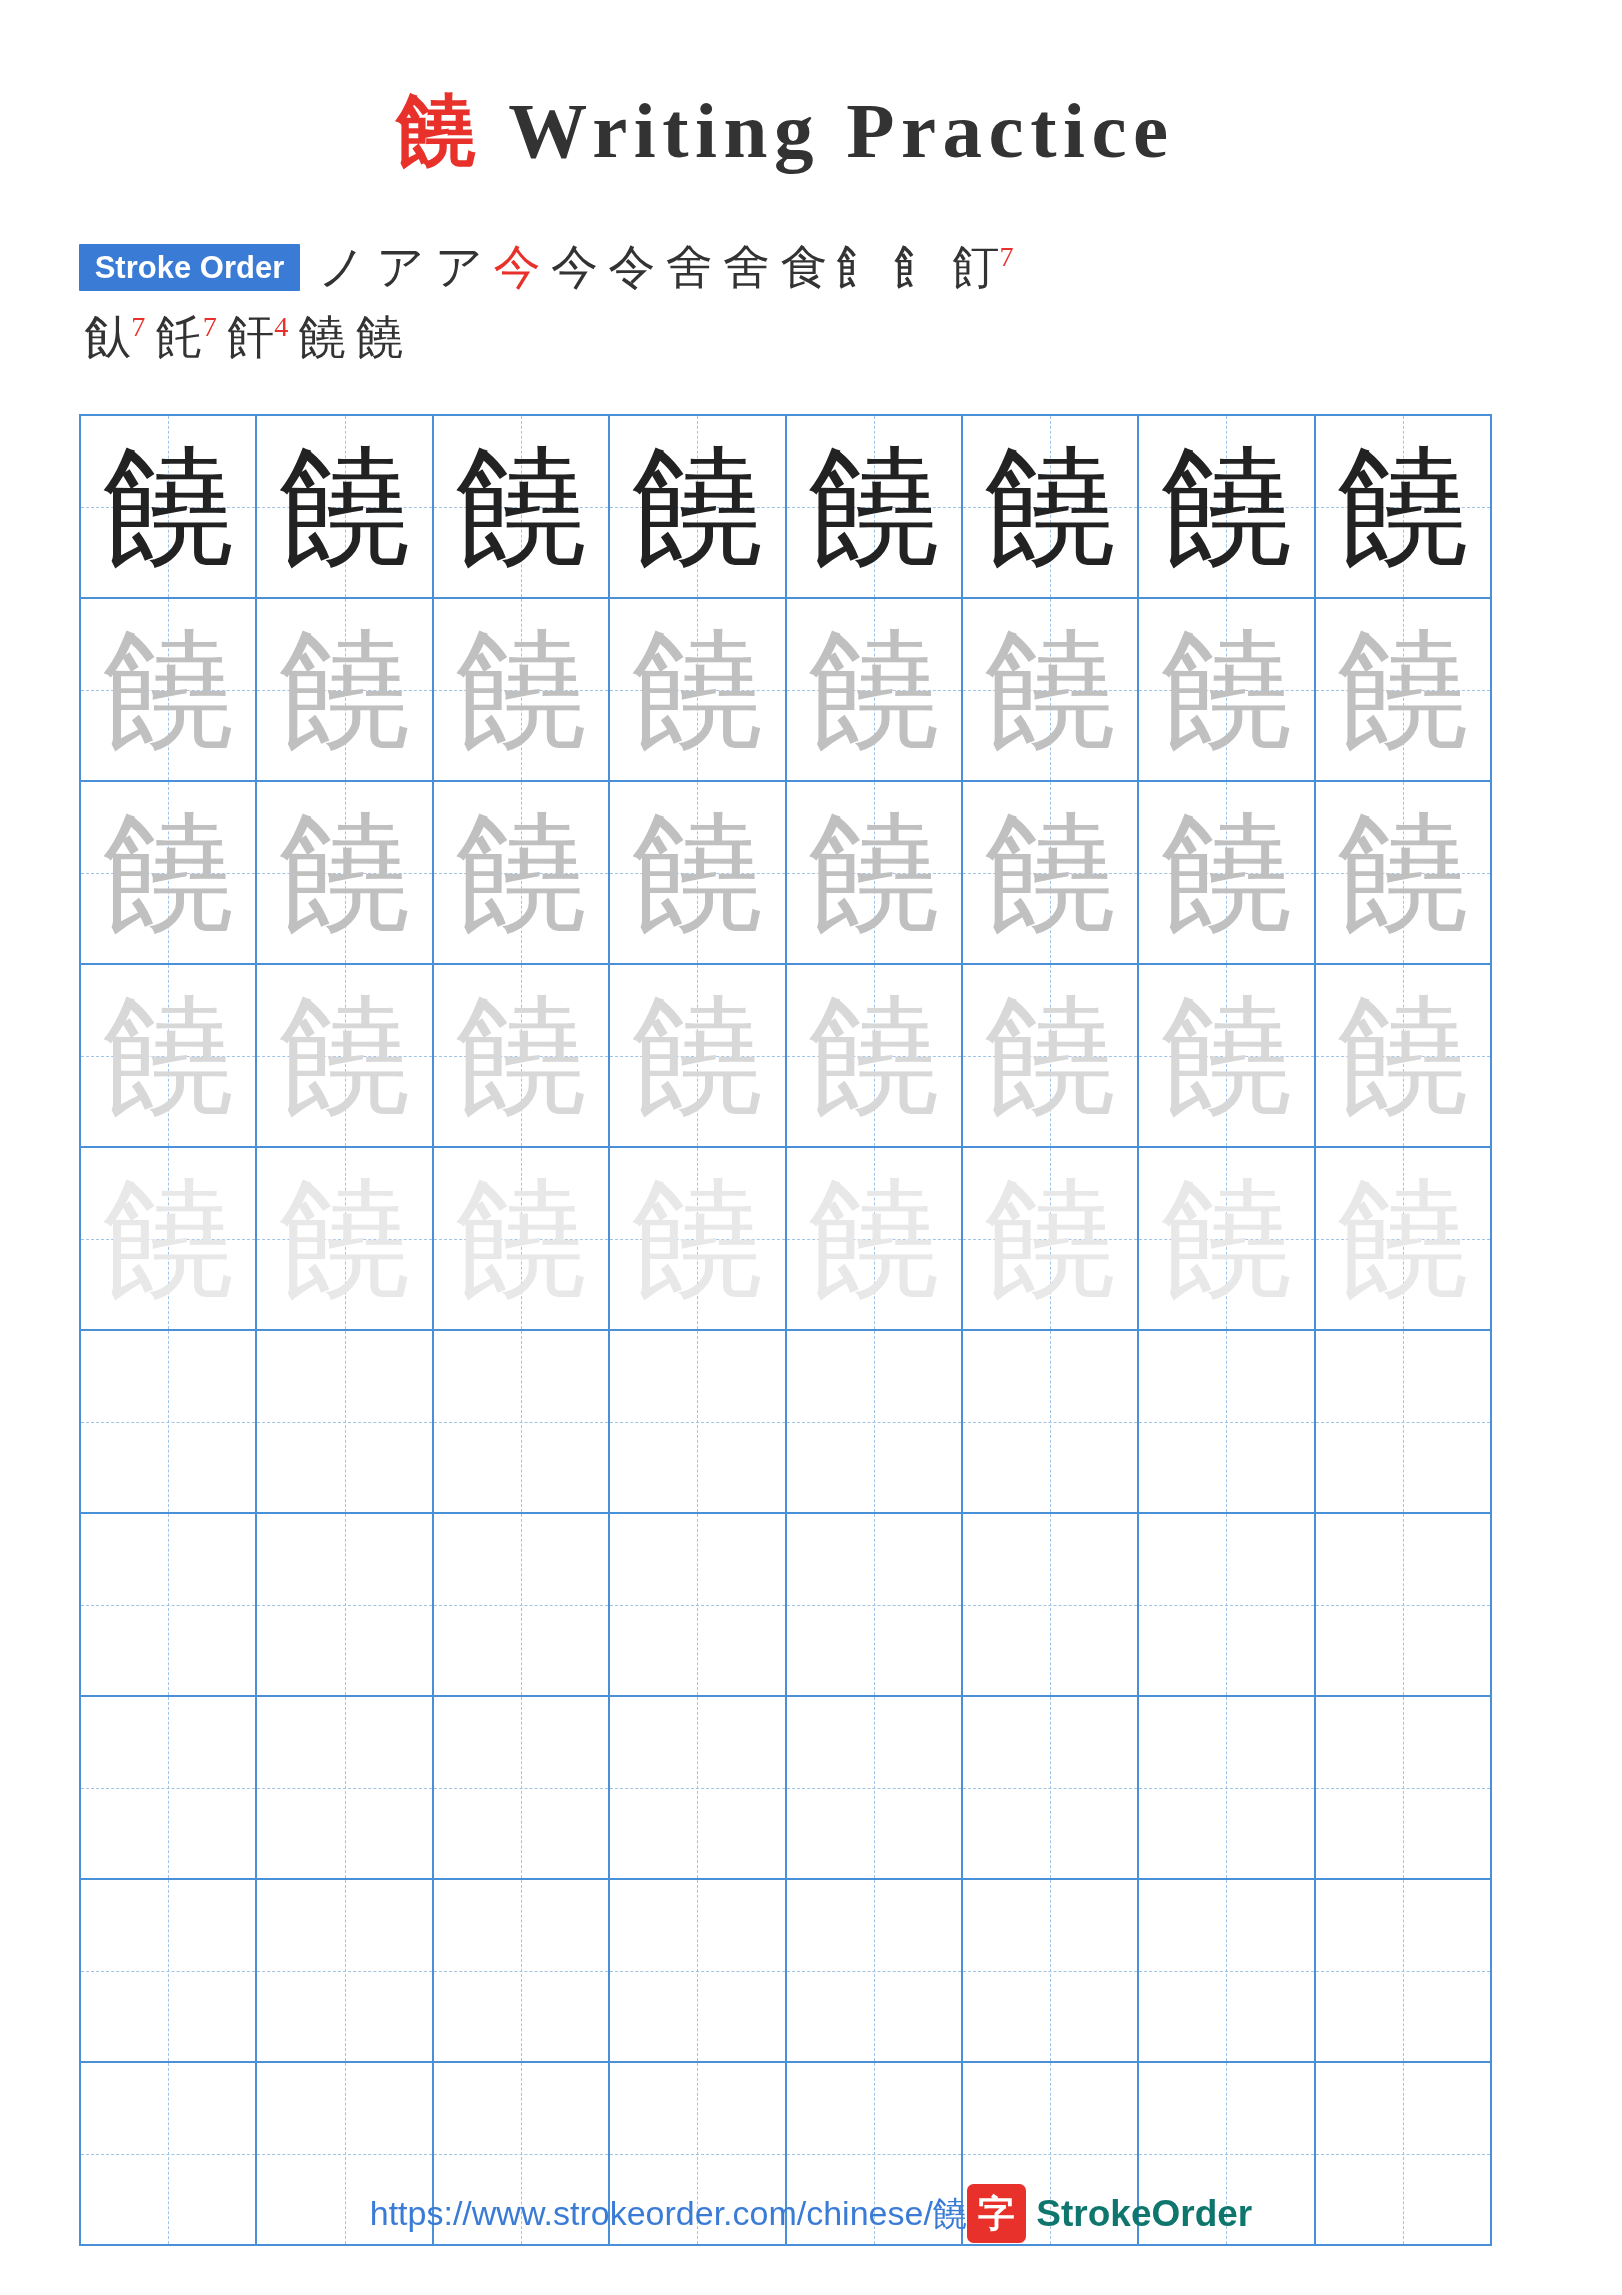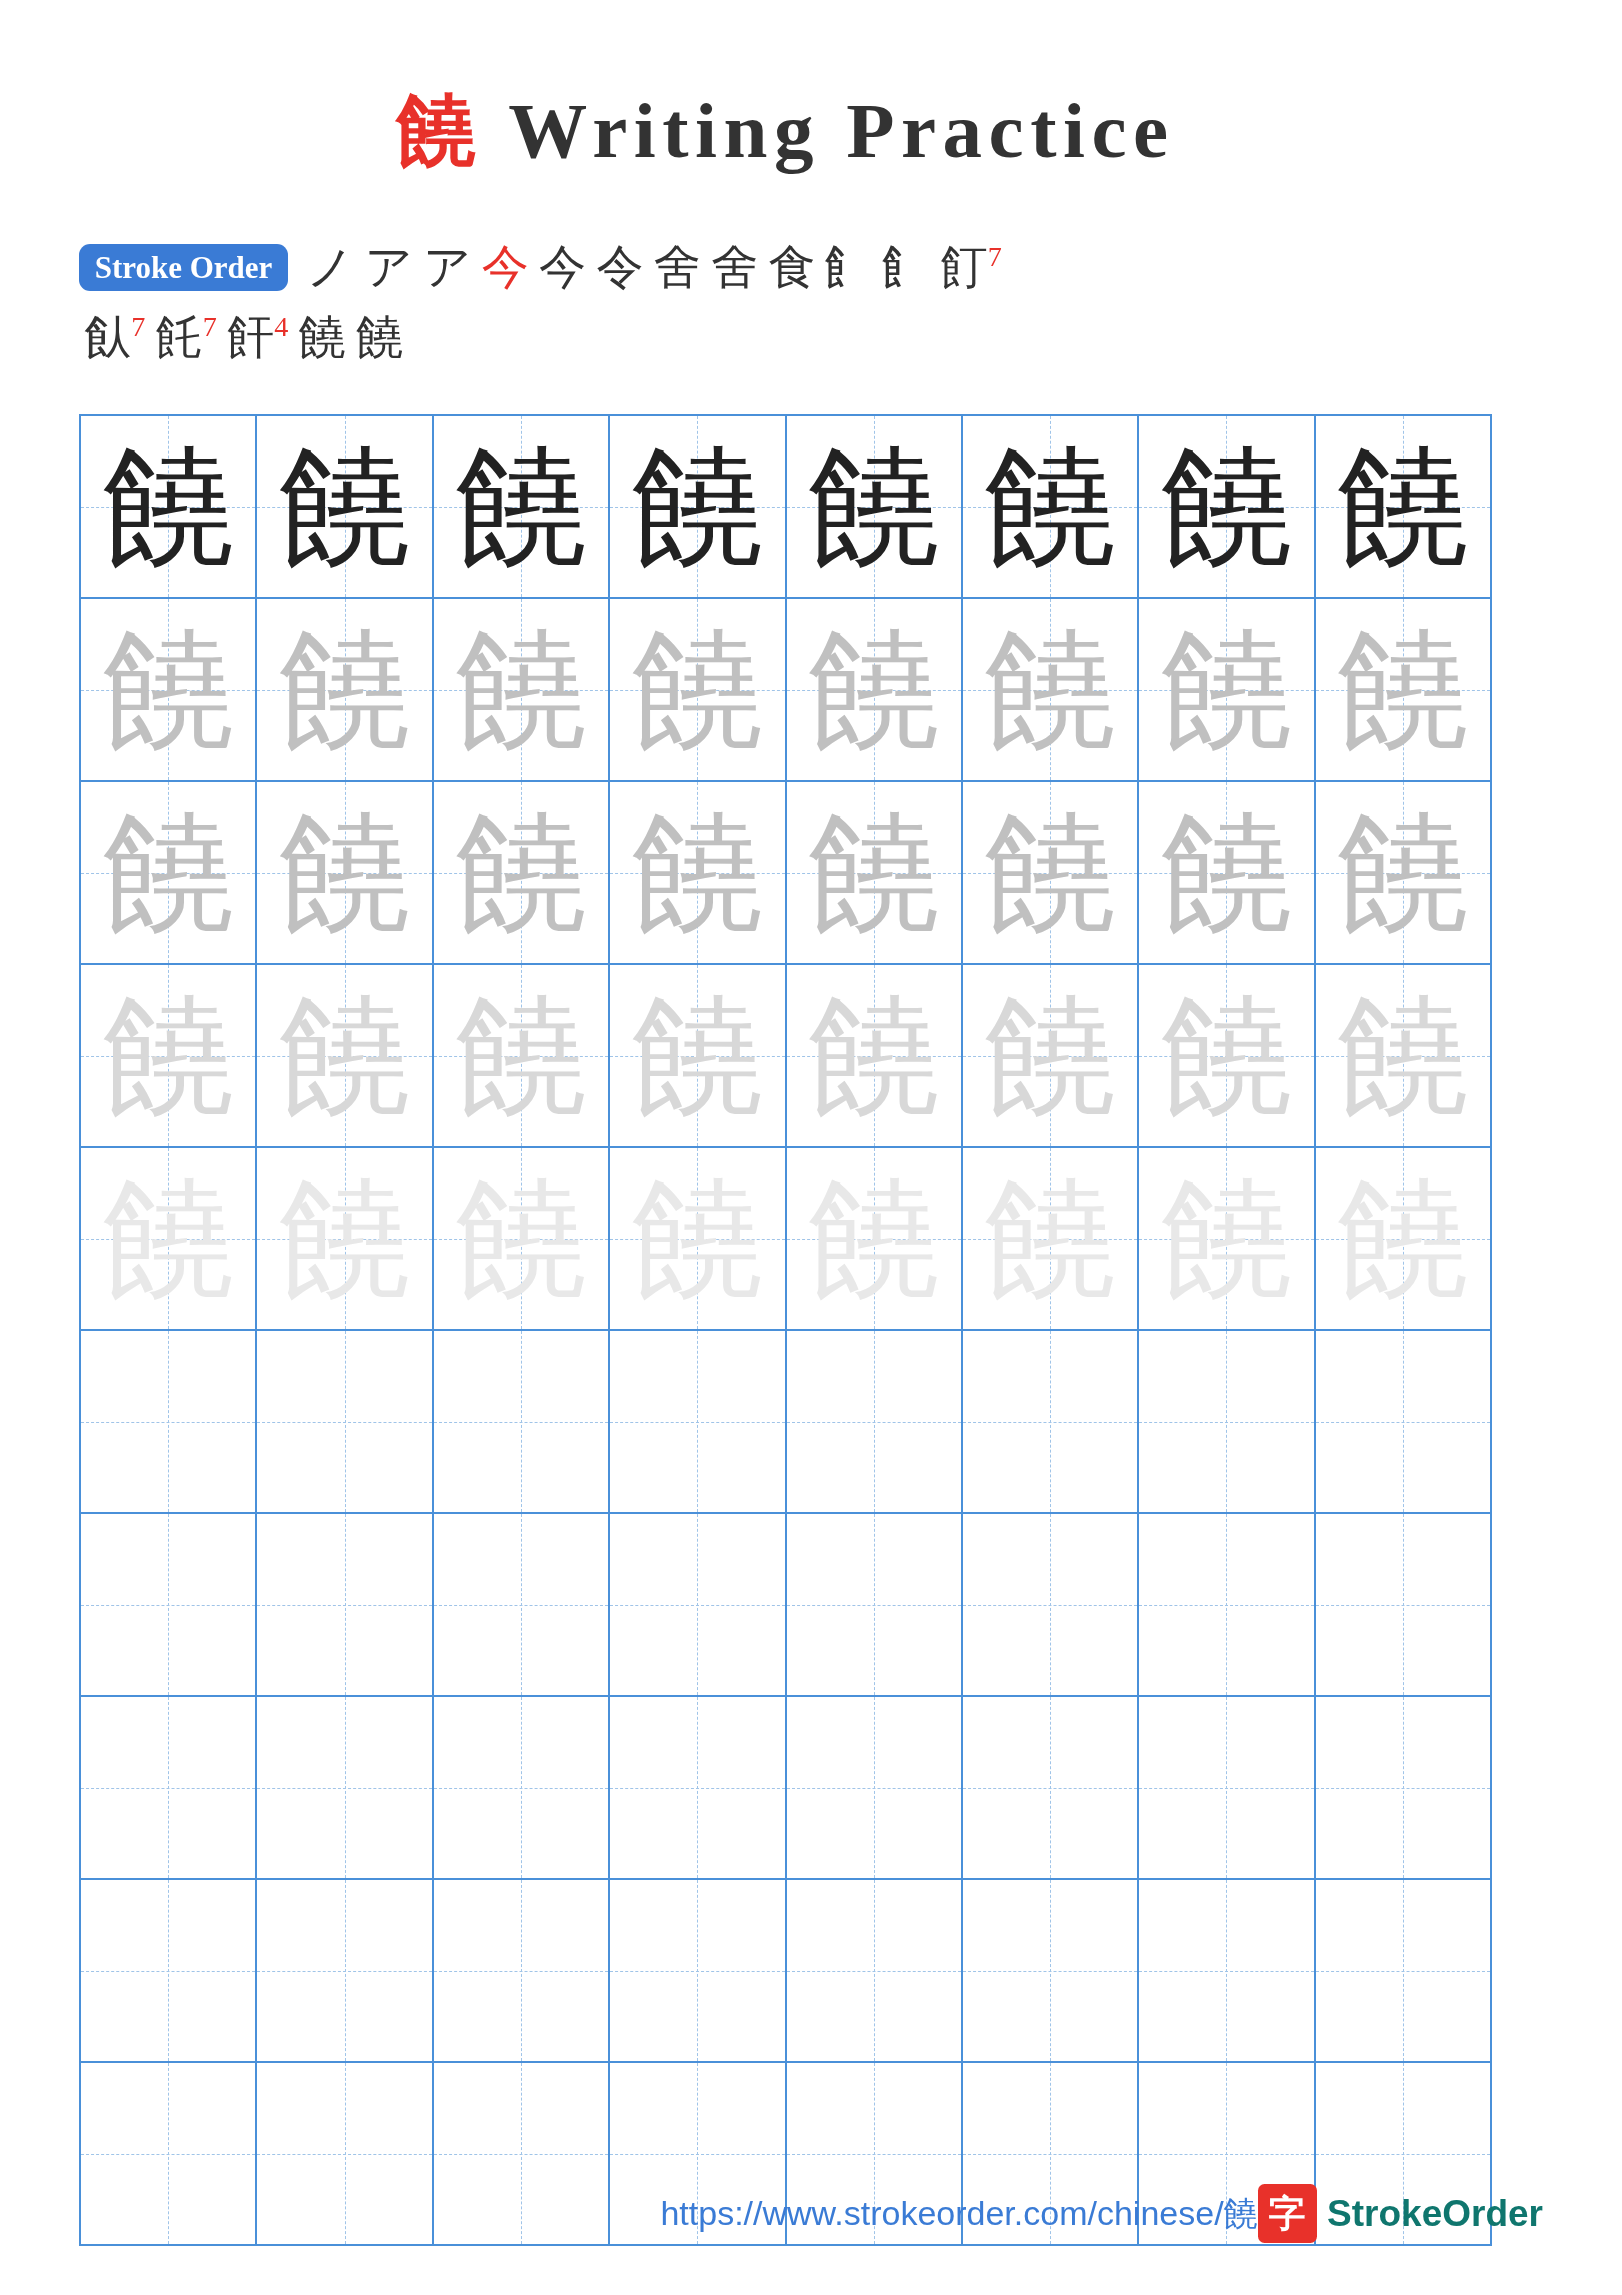--- a/index.html
+++ b/index.html
@@ -44,23 +44,23 @@
       align-items: center;
       flex-wrap: wrap;
       margin-bottom: 6.5px;
     }
 
     .stroke-order-badge {
       background: #3a7bd5;
       color: #ffffff;
       font-size: 31px;
       padding: 5.2px 15.7px;
-      border-radius: 11px;
+      border-radius: 1px;
       margin-right: 13px;
-      font-family: Liberation Serif, serif;
+      font-family: Liberation Sans, sans-serif;
       font-weight: 600;
       white-space: nowrap;
     }
 
     .stroke-char {
       font-size: 47px;
       color: #333333;
       margin: 0 5.2px;
       font-family: serif;
     }
@@ -128,21 +128,21 @@
       color: #e8e8e8;
     }
 
     .footer {
       position: absolute;
       bottom: 52px;
       left: 79px;
       right: 79px;
       display: flex;
       align-items: center;
-      justify-content: flex-end;
+      justify-content: center;
     }
 
     .footer-url {
       color: #3a7bd5;
       font-size: 34px;
       font-family: sans-serif;
       text-decoration: none;
     }
 
     .footer-logo {

